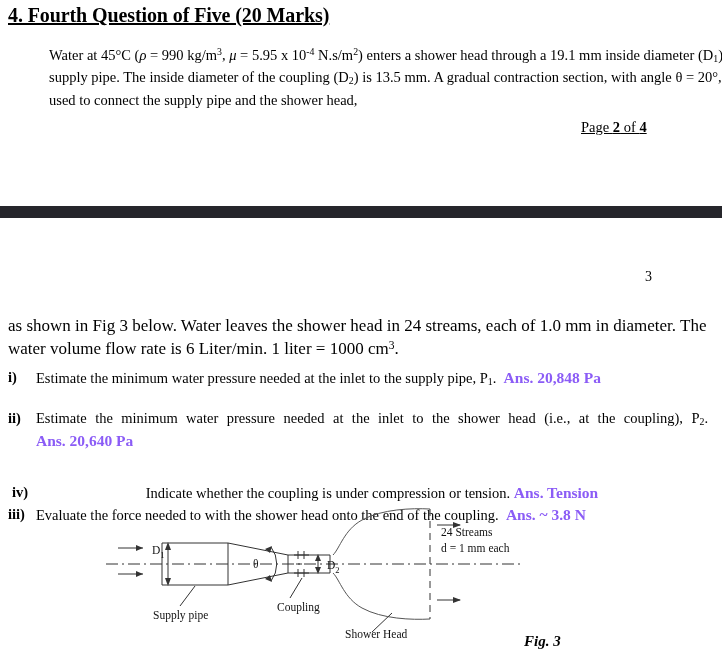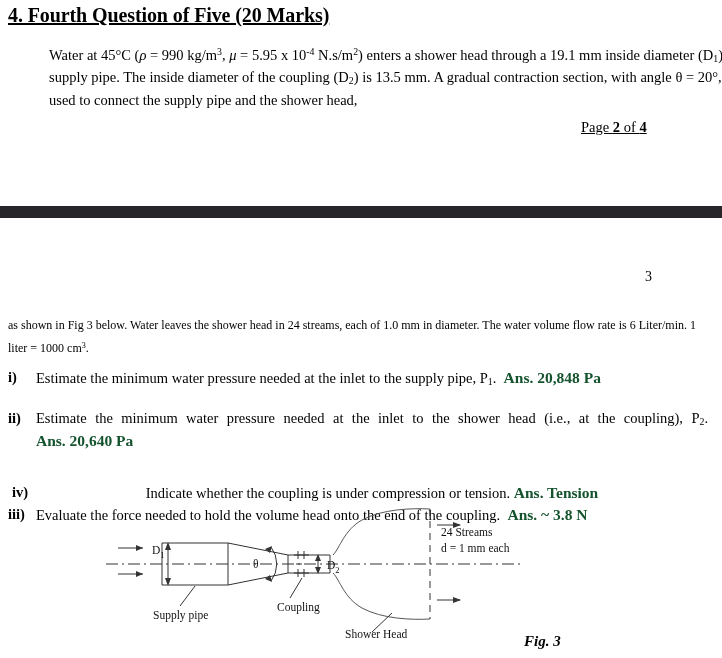--- a/index.html
+++ b/index.html
@@ -59,21 +59,21 @@
   
   #slide-number {
     left: 645px; top: 269px;
     font-size: 14px;
   }
 
   
   #body-para {
     left: 8px; top: 316px;
     width: 700px;
-    font-size: 12px;
+    font-size: 17px;
     line-height: 19.5px;
   }
 
   
   .q-row {
     font-size: 14.5px;
     line-height: 19px;
     width: 700px;
     left: 8px;
   }
@@ -82,21 +82,21 @@
     left: 0px; top: 0px;
     font-weight: bold;
     width: 24px;
   }
   .q-text {
     display: block;
     margin-left: 28px;
   }
   .q-just { text-align: justify; }
   .ans {
-    color: #14532d;
+    color: #8b5cf6;
     font-weight: bold;
     font-size: 15.5px;
     white-space: nowrap;
   }
   #q1 { top: 368px; }
   #q2 { top: 409px; }
   #q3 { top: 458px; margin-top: 47px; }
   #q4 { top: 483px; text-align: center; }
 
   
@@ -138,21 +138,21 @@
   <span class="q-text"><span>Estimate the minimum water pressure needed at the inlet to the supply pipe, P</span><sub>1</sub><span>.</span> &nbsp;<span class="ans">Ans. 20,848 Pa</span></span>
 </div>
 
 <div class="abs q-row" id="q2">
   <span class="q-marker">ii)</span>
   <span class="q-text q-just"><span>Estimate the minimum water pressure needed at the inlet to the shower head (i.e., at the coupling), P</span><sub>2</sub><span>.</span> <span class="ans">Ans. 20,640 Pa</span></span>
 </div>
 
 <div class="abs q-row" id="q3">
   <span class="q-marker">iii)</span>
-  <span class="q-text"><span>Evaluate the force needed to hold the volume head onto the end of the coupling.</span> &nbsp;<span class="ans">Ans. ~ 3.8 N</span></span>
+  <span class="q-text"><span>Evaluate the force needed to with the shower head onto the end of the coupling.</span> &nbsp;<span class="ans">Ans. ~ 3.8 N</span></span>
 </div>
 
 <div class="abs q-row" id="q4">
   <span class="q-marker">iv)</span>
   <span class="q-text"><span>Indicate whether the coupling is under compression or tension.</span> <span class="ans">Ans. Tension</span></span>
 </div>
 
 <div class="abs" id="figure">
 <svg width="722" height="160" viewBox="0 0 722 160">
 

